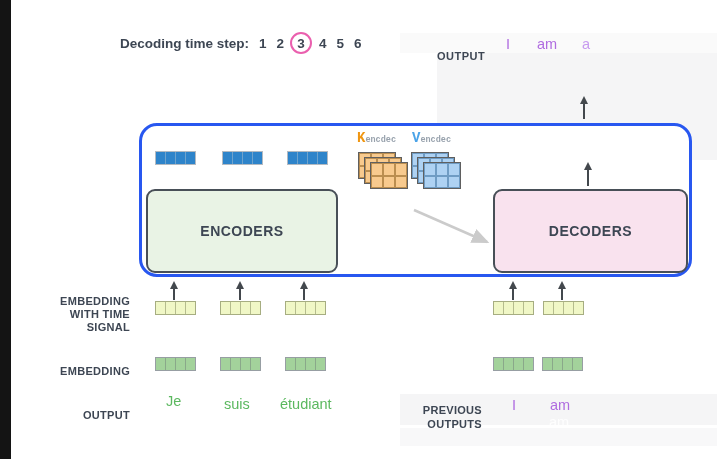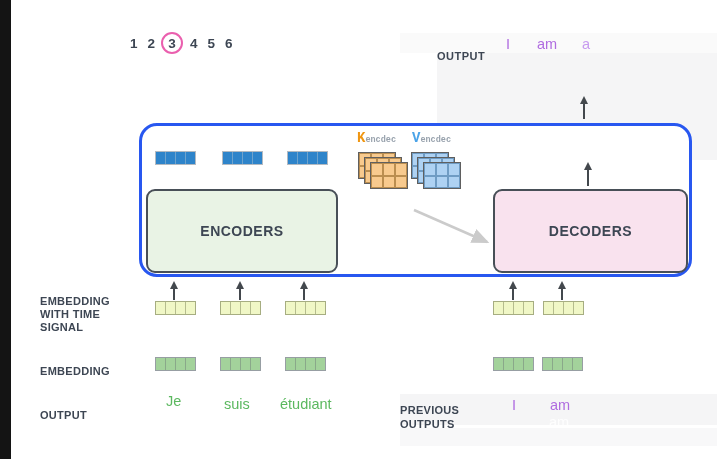--- a/index.html
+++ b/index.html
@@ -20,21 +20,21 @@
   .decoding{left:120px;top:33px;display:flex;align-items:center;height:20px;
             font-size:13.5px;font-weight:700;color:#3d4653;}
   .decoding .num{margin-left:10px;}
   .step-circle{display:inline-flex;align-items:center;justify-content:center;
                width:18px;height:18px;border:2px solid #ea5fae;border-radius:50%;
                margin-left:6px;margin-right:-3px;}
   .step-circle .num{margin:0;}
 
   
   .lbl{font-size:11px;font-weight:700;color:#3d4653;letter-spacing:.3px;margin-top:8px;}
-  .r{}
+  .r{text-align:right;}
 
   
   .tok{font-size:14.5px;}
   .tok.green{color:#5bb85f;}
   .tok.purple{color:#b06de0;}
   .tok.fade{color:#c79af0;}
   .tok.ghost{color:#ffffff;opacity:.9;}
 
   
   .bluebox{left:139px;top:123px;width:547px;height:148px;background:#ffffff;
@@ -89,20 +89,21 @@
 
 <div class="stage">
 
   <div class="abs black-bar"></div>
   <div class="abs gray-a"></div>
   <div class="abs gray-b"></div>
   <div class="abs gray-c"></div>
   <div class="abs gray-d"></div>
 
   <div class="abs decoding">
+    <span>Decoding time step:</span>
     <span class="num">1</span>
     <span class="num">2</span>
     <span class="step-circle">
       <span class="num">3</span>
     </span>
     <span class="num">4</span>
     <span class="num">5</span>
     <span class="num">6</span>
   </div>
 

